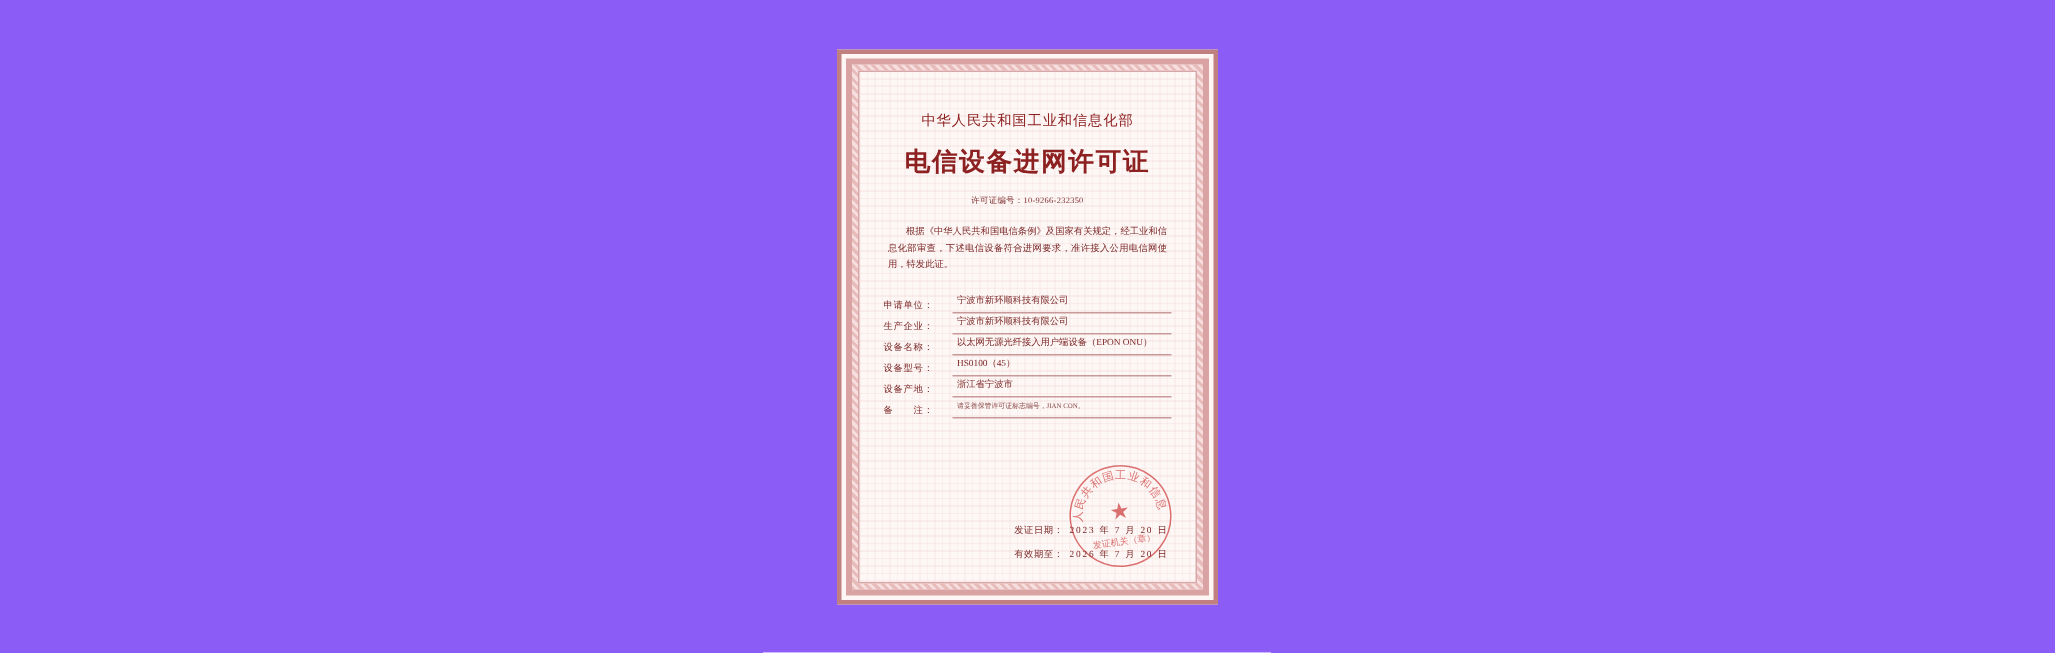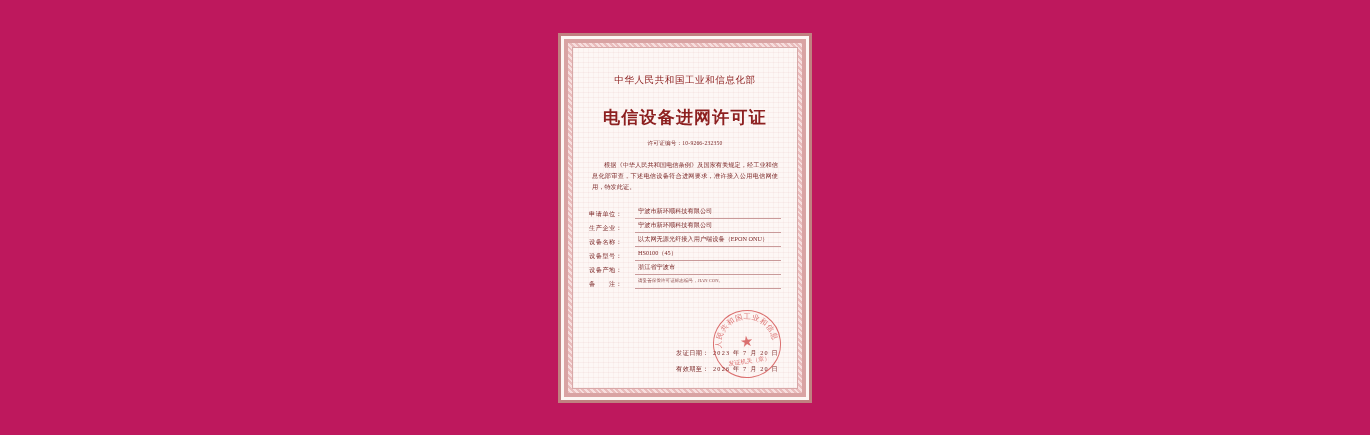--- a/index.html
+++ b/index.html
@@ -9,21 +9,21 @@
     width: 1370px;
     height: 435px;
     overflow: hidden;
     font-family: "Liberation Serif", serif;
   }
 
   .page {
     position: relative;
     width: 1370px;
     height: 435px;
-    background: #be185d;
+    background: #8b5cf6;
   }
 
   
   .certificate {
     position: absolute;
     left: 558px;
     top: 33px;
     width: 254px;
     height: 370px;
     background: #fdf6f4;
@@ -75,21 +75,21 @@
     margin-top: 16px;
     white-space: nowrap;
   }
   .title-main {
     position: relative;
     text-align: center;
     color: #8d2020;
     font-size: 17px;
     font-weight: bold;
     letter-spacing: 1.2px;
-    margin-top: 19px;
+    margin-top: 9px;
     white-space: nowrap;
   }
 
   .permit-no {
     position: relative;
     text-align: center;
     color: #7b2a2a;
     font-size: 5.6px;
     margin-top: 11px;
     letter-spacing: 0.2px;

